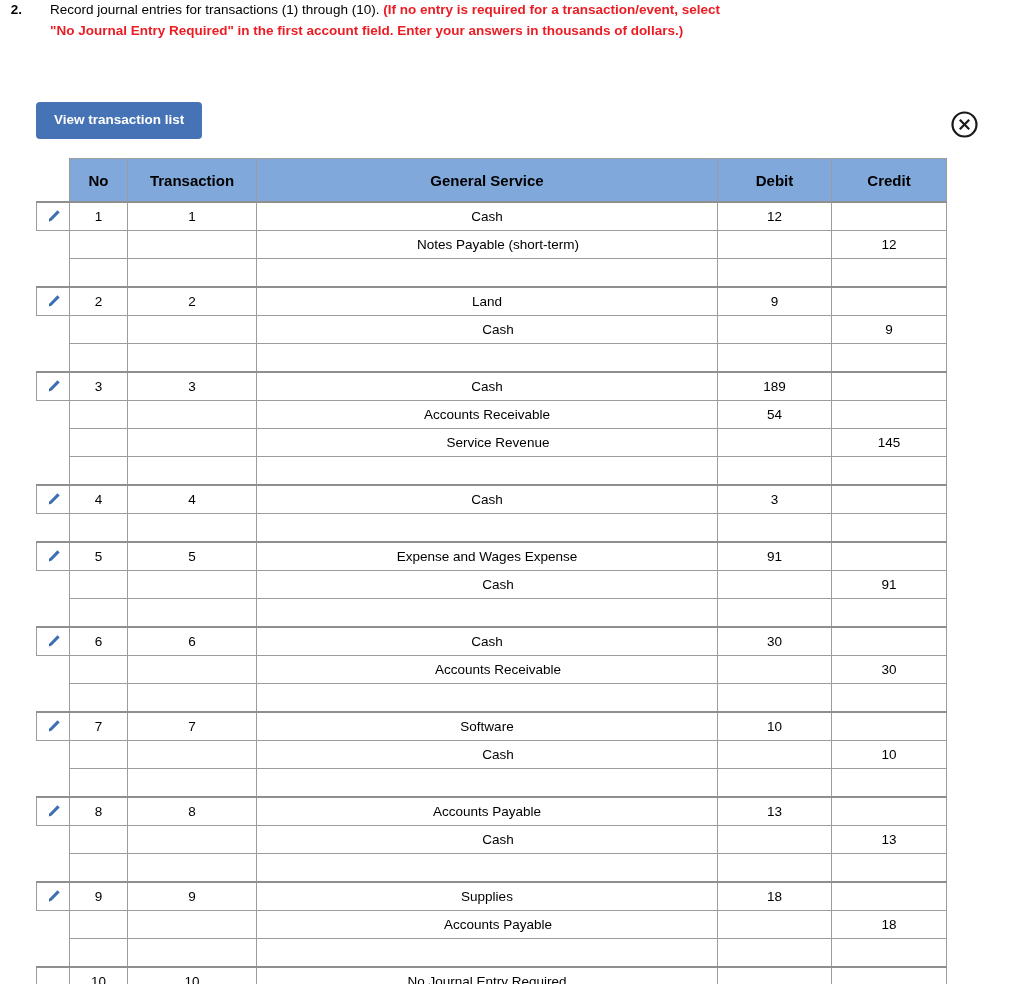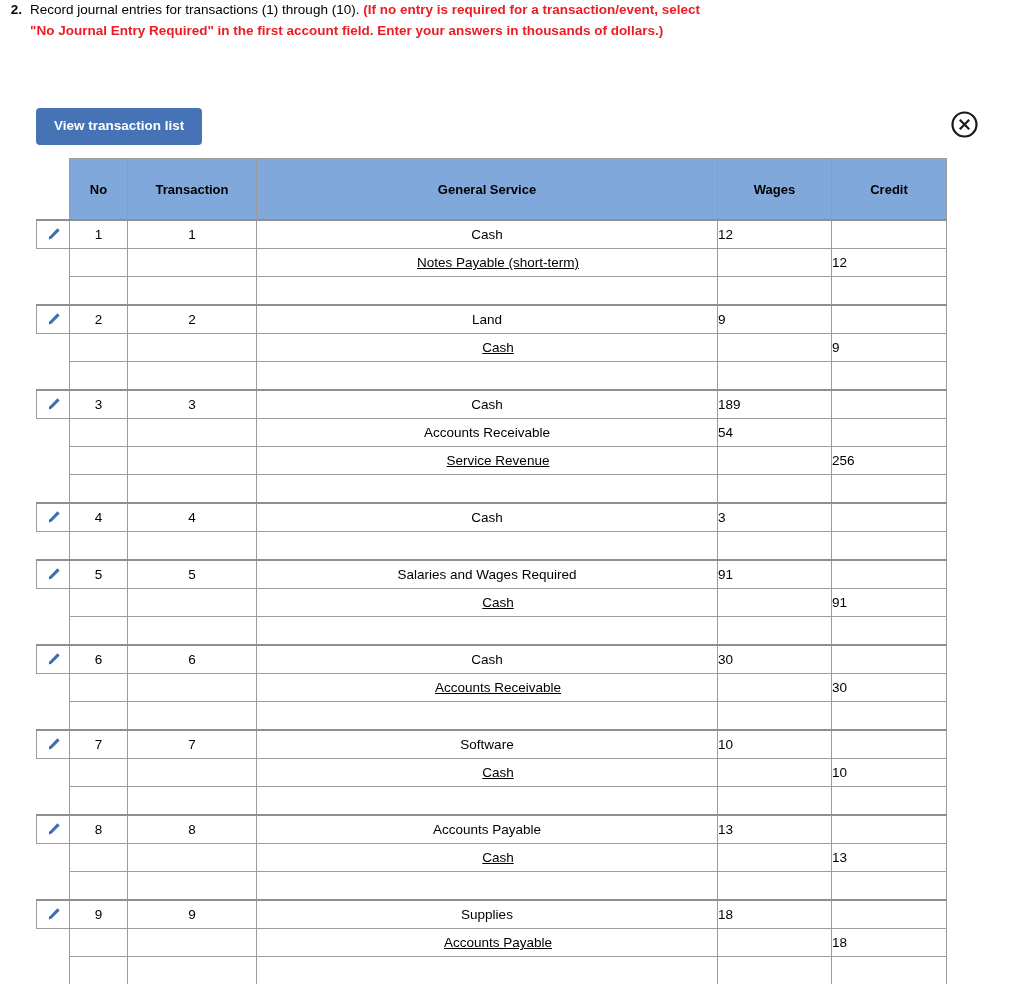--- a/index.html
+++ b/index.html
@@ -34,31 +34,32 @@
     text-align: right;
     padding-right: 8px;
     flex: 0 0 auto;
     color: #000;
   }
   .q-text {
     font-size: 13.5px;
     line-height: 20.5px;
     color: #000;
     flex: 1 1 auto;
+    margin-left: 20px;
   }
   .q-text .emph {
     color: #ec1c24;
     font-weight: bold;
   }
 
   
   .button-row {
     position: absolute;
     left: 36px;
-    top: 108px;
+    top: 102px;
     display: flex;
     gap: 4px;
     align-items: flex-start;
   }
   .btn {
     background: #4573b5;
     color: #ffffff;
     font-weight: bold;
     font-size: 13.5px;
     line-height: 1;
@@ -97,24 +98,24 @@
   table.journal col.c-no     { width: 58px; }
   table.journal col.c-txn    { width: 129px; }
   table.journal col.c-gj     { width: 461px; }
   table.journal col.c-debit  { width: 114px; }
   table.journal col.c-credit { width: 115px; }
 
   table.journal thead th {
     background: #81a8db;
     color: #000000;
     font-weight: bold;
-    font-size: 13px;
+    font-size: 15px;
     text-align: center;
     height: 28px;
-    padding: 16px;
+    padding: 7px;
     border: 1px solid #9c9c9c;
     border-bottom: 1px solid #6d6d6d;
   }
   table.journal thead th.c-edit-head {
     background: #ffffff;
     border: none;
     border-bottom: none;
   }
 
   table.journal td {
@@ -138,24 +139,23 @@
     text-align: center;
   }
   td.gj-cell {
     text-align: center;
     padding-left: 6px;
     white-space: nowrap;
     overflow: hidden;
   }
   td.gj-cell.indent {
     padding-left: 22px;
-    text-decoration: underline;
   }
   td.amt-cell {
-    text-align: left;
+    text-align: center;
     padding-right: 7px;
   }
 
   
   tr.entry-head > td {
     border-top: 2px solid #8f8f8f;
   }
   tr.spacer > td {
     border-top: 1px solid #9c9c9c;
   }
@@ -202,21 +202,21 @@
         <col class="c-gj">
         <col class="c-debit">
         <col class="c-credit">
     </colgroup>
     <thead>
       <tr>
         <th class="c-edit-head"></th>
         <th>No</th>
         <th>Transaction</th>
         <th>General Service</th>
-        <th>Wages</th>
+        <th>Debit</th>
         <th>Credit</th>
       </tr>
     </thead>
     <tbody id="journal-body">
         <tr class="entry-head">
           <td class="edit-cell"><span class="pencil"><svg width="15" height="15" viewBox="0 0 16 16" aria-hidden="true">
                 <path d="M12.2 1.4 L14.6 3.8 L6.1 12.3 L3.1 13.2 L3.7 10.1 Z" fill="#3d6fb4"></path>
                 <path d="M3.1 13.2 L3.7 10.1 L4.9 11.3 Z" fill="#2b5690"></path>
               </svg></span></td>
           <td class="no-cell">1</td>
@@ -286,21 +286,21 @@
           <td class="gj-cell">Accounts Receivable</td>
           <td class="amt-cell">54</td>
           <td class="amt-cell"></td>
         </tr>
         <tr>
           <td class="edit-cell blank"></td>
           <td class="no-cell"></td>
           <td class="txn-cell"></td>
           <td class="gj-cell indent">Service Revenue</td>
           <td class="amt-cell"></td>
-          <td class="amt-cell">256</td>
+          <td class="amt-cell">145</td>
         </tr>
         <tr class="spacer">
           <td class="edit-cell blank"></td>
           <td class="no-cell"></td>
           <td class="txn-cell"></td>
           <td class="gj-cell"></td>
           <td class="amt-cell"></td>
           <td class="amt-cell"></td>
         </tr>
         <tr class="entry-head">
@@ -322,21 +322,21 @@
           <td class="amt-cell"></td>
           <td class="amt-cell"></td>
         </tr>
         <tr class="entry-head">
           <td class="edit-cell"><span class="pencil"><svg width="15" height="15" viewBox="0 0 16 16" aria-hidden="true">
                 <path d="M12.2 1.4 L14.6 3.8 L6.1 12.3 L3.1 13.2 L3.7 10.1 Z" fill="#3d6fb4"></path>
                 <path d="M3.1 13.2 L3.7 10.1 L4.9 11.3 Z" fill="#2b5690"></path>
               </svg></span></td>
           <td class="no-cell">5</td>
           <td class="txn-cell">5</td>
-          <td class="gj-cell">Salaries and Wages Required</td>
+          <td class="gj-cell">Expense and Wages Expense</td>
           <td class="amt-cell">91</td>
           <td class="amt-cell"></td>
         </tr>
         <tr>
           <td class="edit-cell blank"></td>
           <td class="no-cell"></td>
           <td class="txn-cell"></td>
           <td class="gj-cell indent">Cash</td>
           <td class="amt-cell"></td>
           <td class="amt-cell">91</td>

